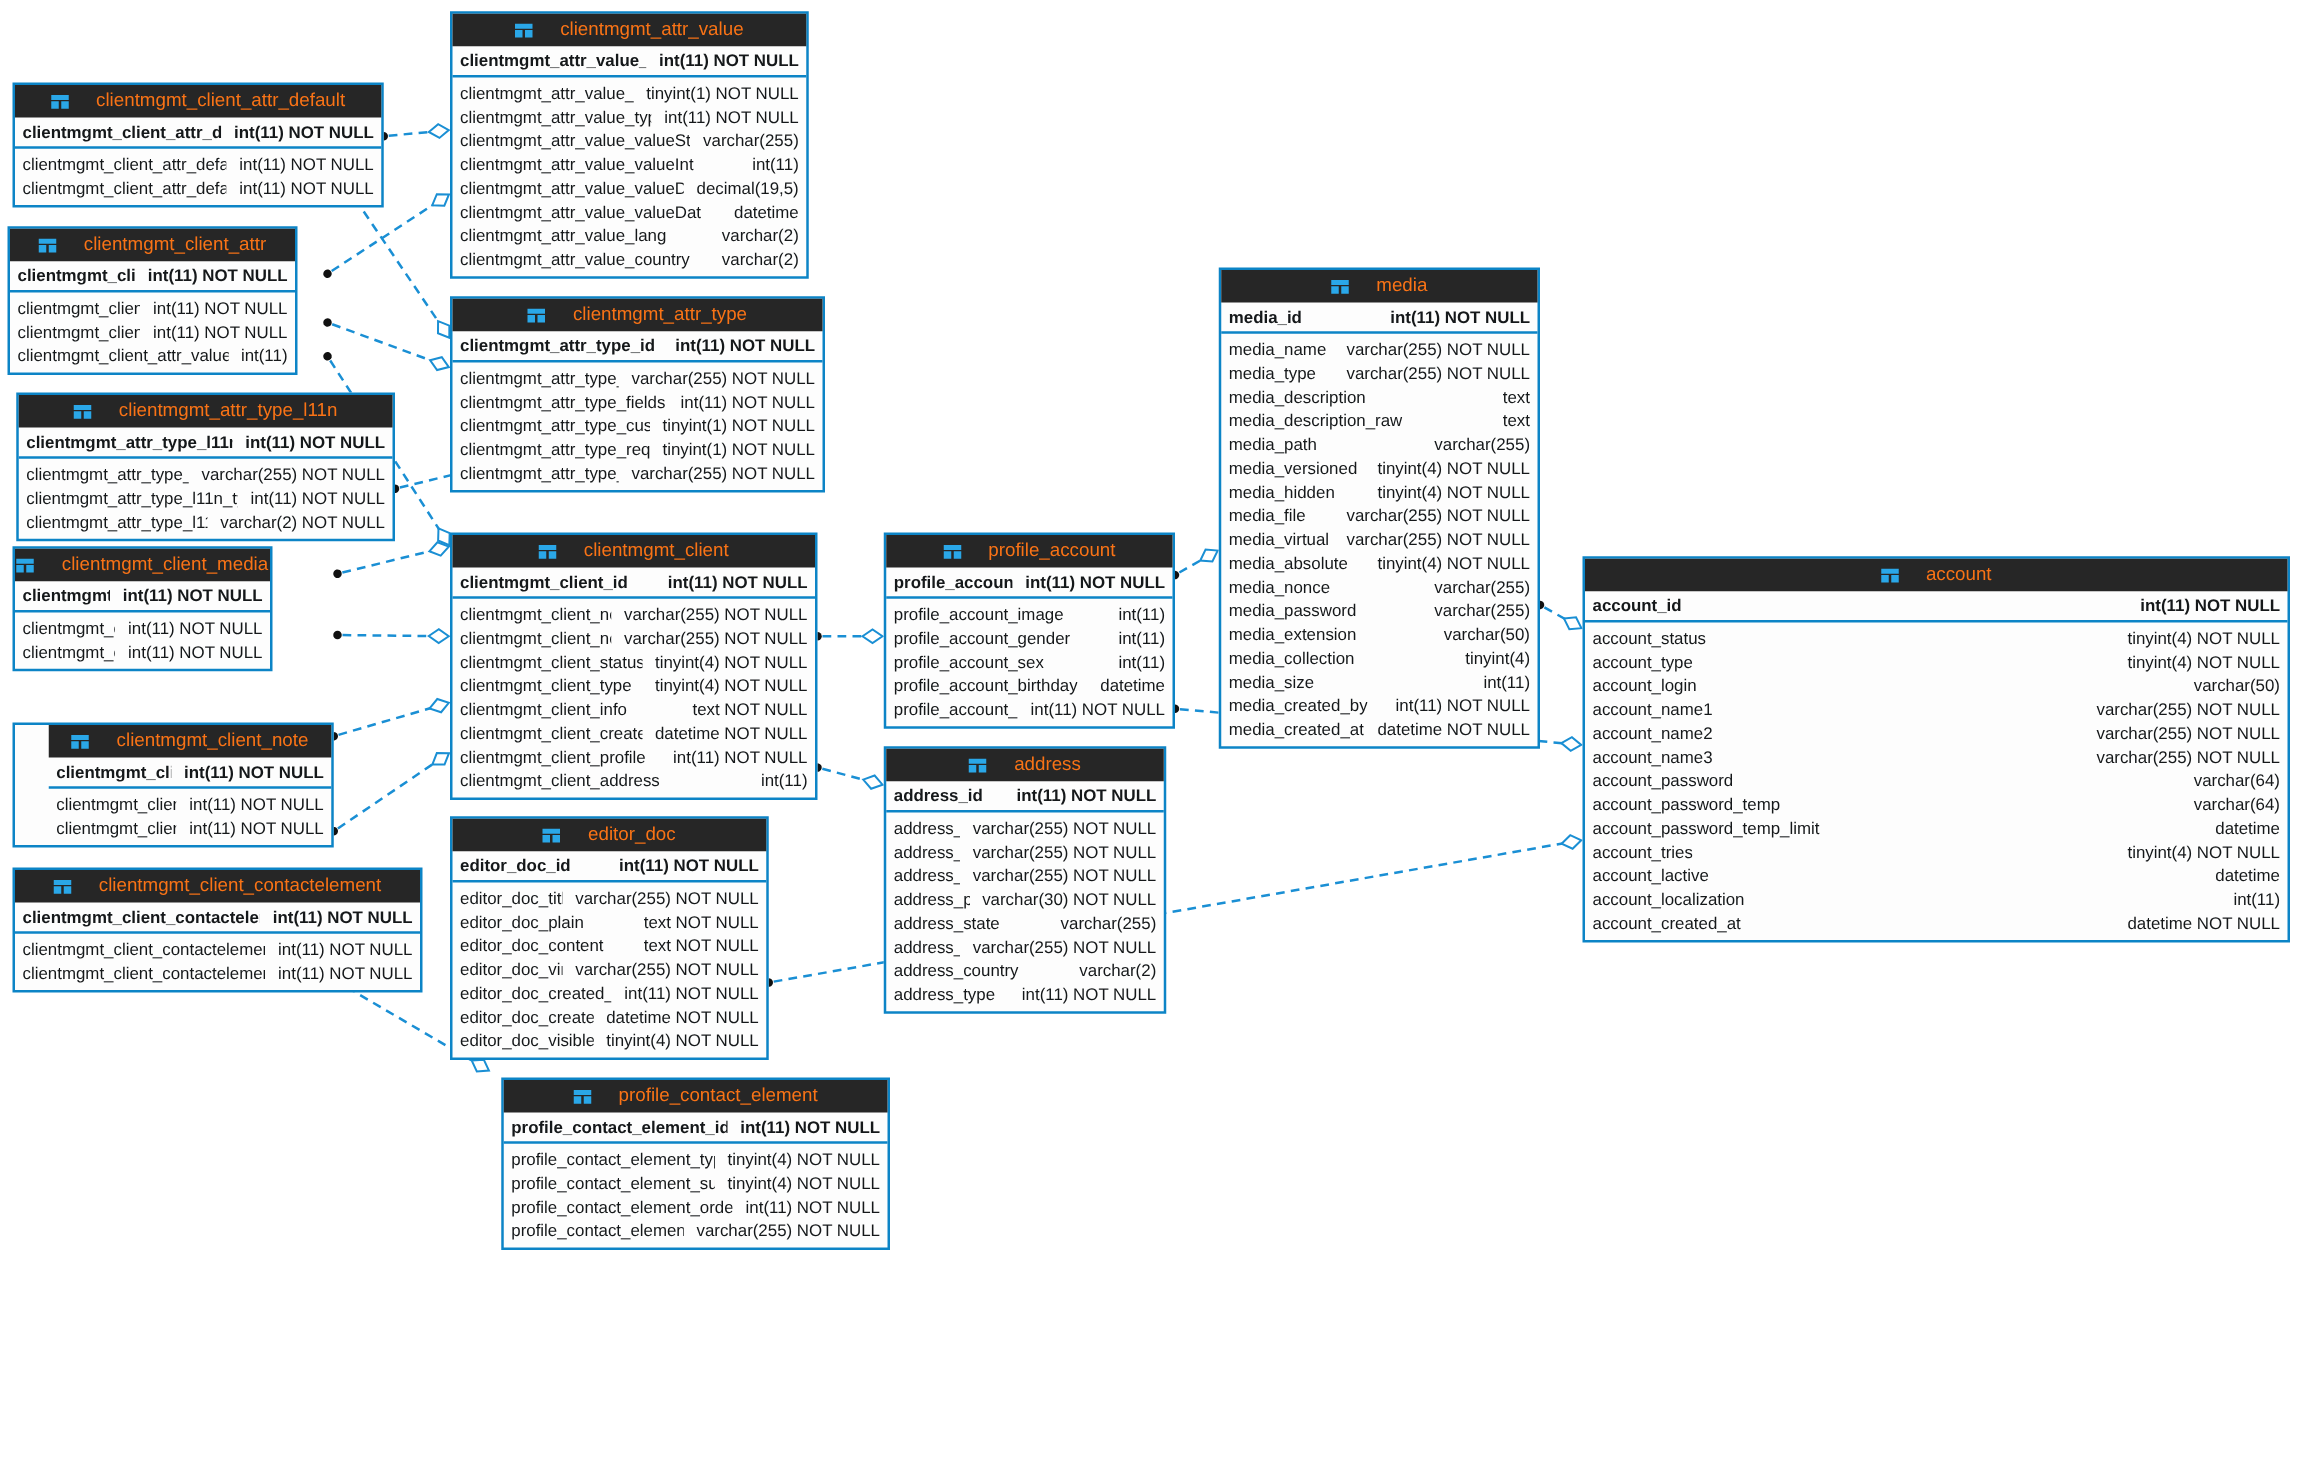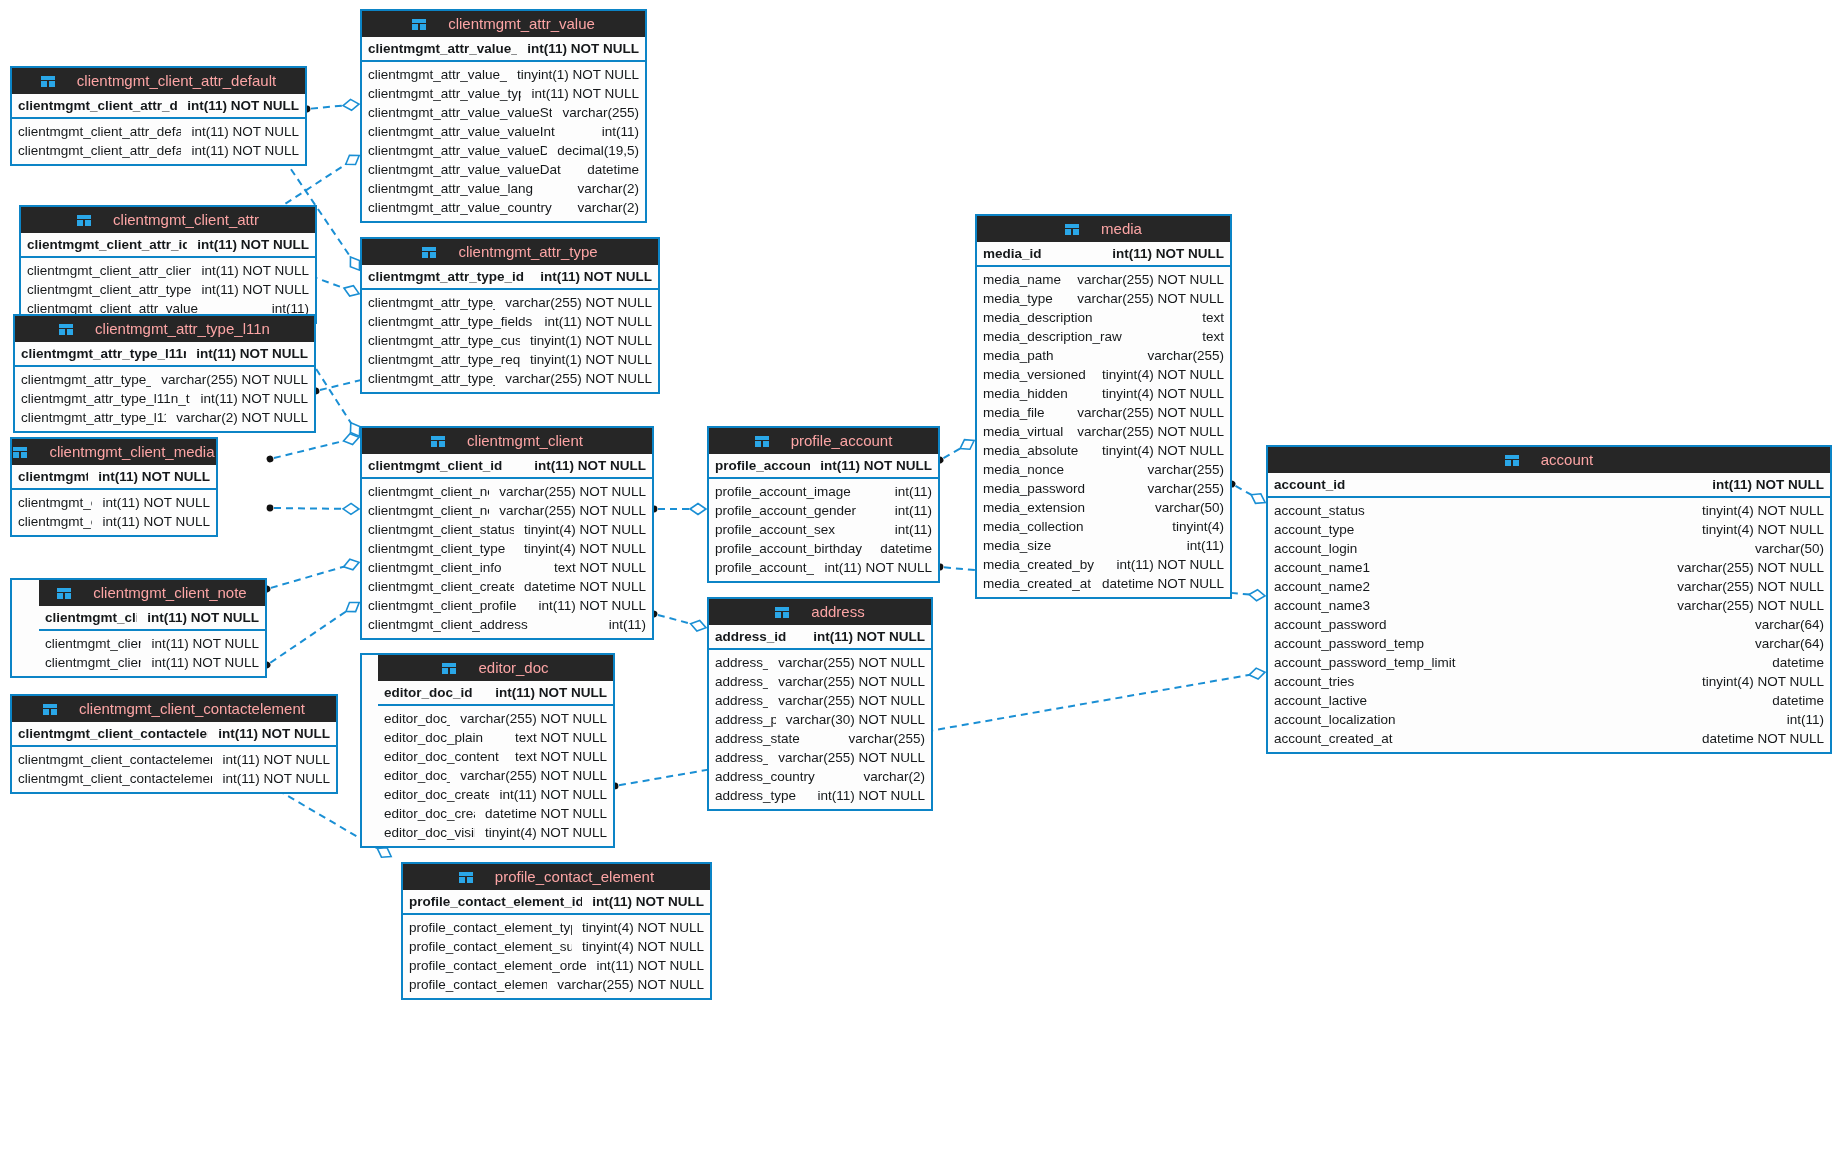--- a/index.html
+++ b/index.html
@@ -3,21 +3,21 @@
 <meta charset="utf-8">
 <style>
   html,body{margin:0;padding:0;background:#ffffff;}
   body{width:1842px;height:1170px;position:relative;overflow:hidden;
        font-family:"Liberation Sans","DejaVu Sans",sans-serif;}
   #canvas{position:absolute;left:0;top:0;width:1842px;height:1170px;}
   svg#links{position:absolute;left:0;top:0;width:1842px;height:1170px;pointer-events:none;}
 
   .entity{position:absolute;border:2px solid #0c84c6;background:#fdfdfd;
           box-sizing:border-box;box-shadow:0 0 0 0 rgba(0,0,0,0);}
-  .ent-title{background:#262626;color:#fca5a5;font-size:15px;line-height:26px;
+  .ent-title{background:#262626;color:#f97316;font-size:15px;line-height:26px;
              height:26px;text-align:center;font-weight:400;white-space:nowrap;
              display:flex;align-items:center;justify-content:center;gap:22px;}
   .tbl-icon{display:inline-block;width:14px;height:11px;position:relative;flex:0 0 auto;}
   .tbl-icon i{position:absolute;display:block;background:#2aa7e8;}
   .tbl-icon i.a{left:0;top:0;width:14px;height:4px;}
   .tbl-icon i.b{left:0;top:5px;width:6px;height:6px;}
   .tbl-icon i.c{left:8px;top:5px;width:6px;height:6px;}
 
   .pk-row{border-bottom:2px solid #0c84c6;}
   .row{display:flex;align-items:center;justify-content:space-between;
@@ -172,21 +172,21 @@
         <div class="row">
           <span class="col">clientmgmt_client_attr_default_type</span>
           <span class="typ">int(11) NOT NULL</span>
         </div>
         <div class="row">
           <span class="col">clientmgmt_client_attr_default_value</span>
           <span class="typ">int(11) NOT NULL</span>
         </div>
       </div>
     </div>
-    <div class="entity" style="left: 19px; top: 181px; width: 298px; margin-top: 24px;">
+    <div class="entity" style="left: 6px; top: 181px; width: 232px;">
       <div class="ent-title">
         <span class="tbl-icon">
           <i class="a"></i>
           <i class="b"></i>
           <i class="c"></i>
         </span>
         <span>clientmgmt_client_attr</span>
       </div>
       <div class="pk-row">
         <div class="row">
@@ -448,21 +448,21 @@
         <div class="row">
           <span class="col">clientmgmt_client_profile</span>
           <span class="typ">int(11) NOT NULL</span>
         </div>
         <div class="row">
           <span class="col">clientmgmt_client_address</span>
           <span class="typ">int(11)</span>
         </div>
       </div>
     </div>
-    <div class="entity" style="left: 360px; top: 653px; width: 255px; padding-left: 16px;">
+    <div class="entity" style="left: 360px; top: 653px; width: 255px;">
       <div class="ent-title">
         <span class="tbl-icon">
           <i class="a"></i>
           <i class="b"></i>
           <i class="c"></i>
         </span>
         <span>editor_doc</span>
       </div>
       <div class="pk-row">
         <div class="row">

